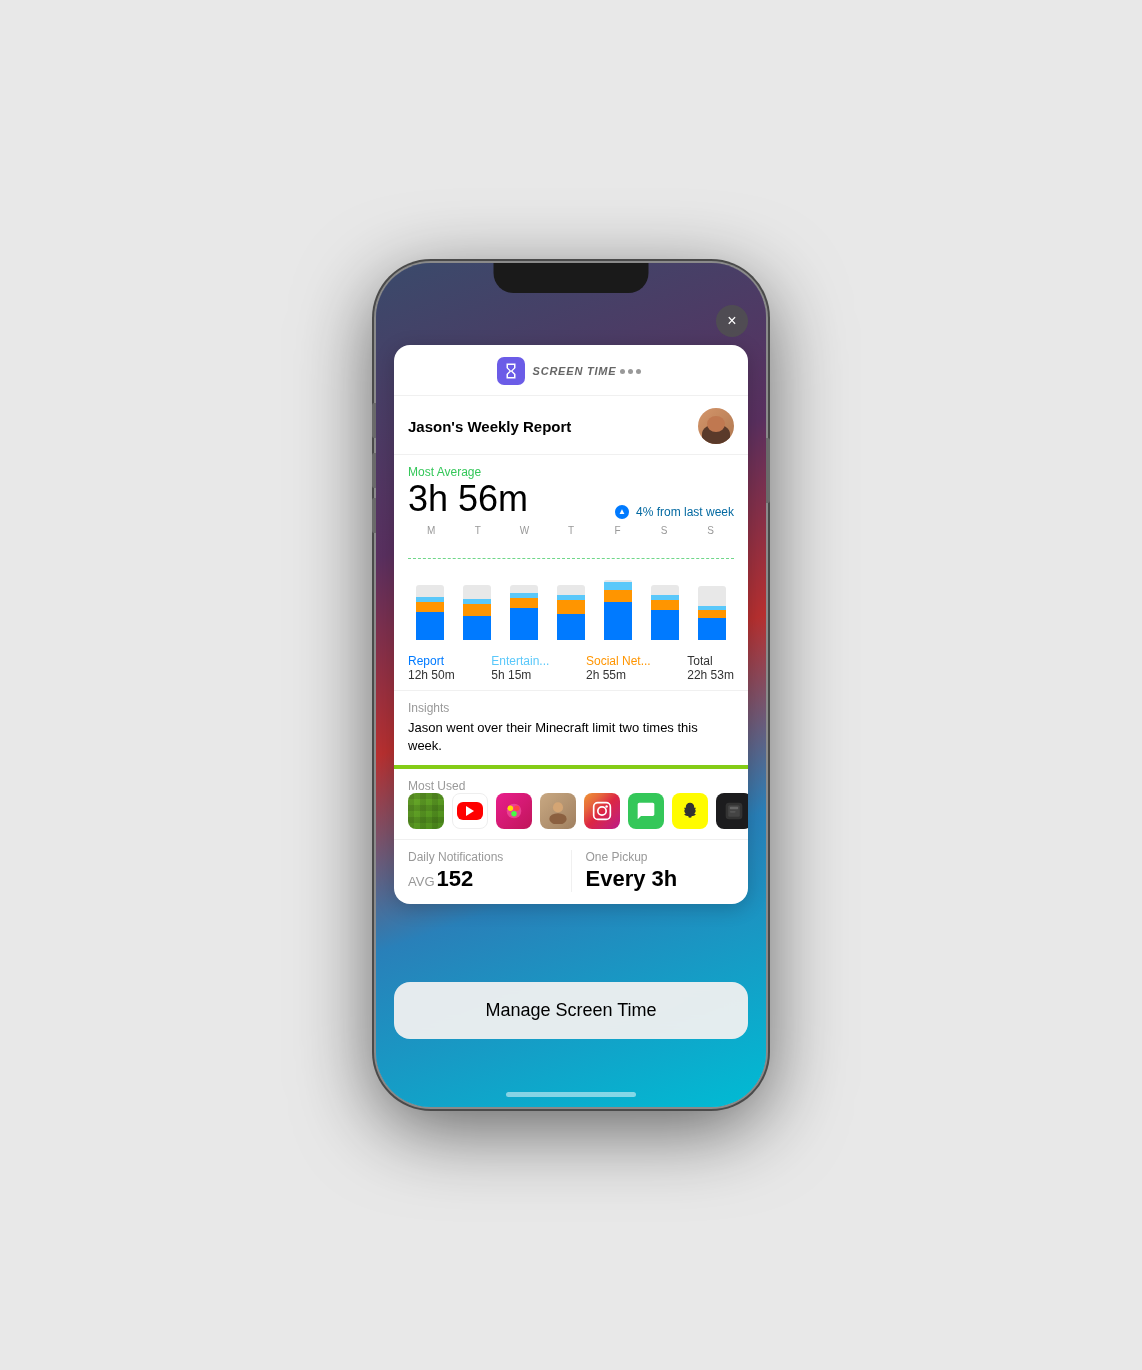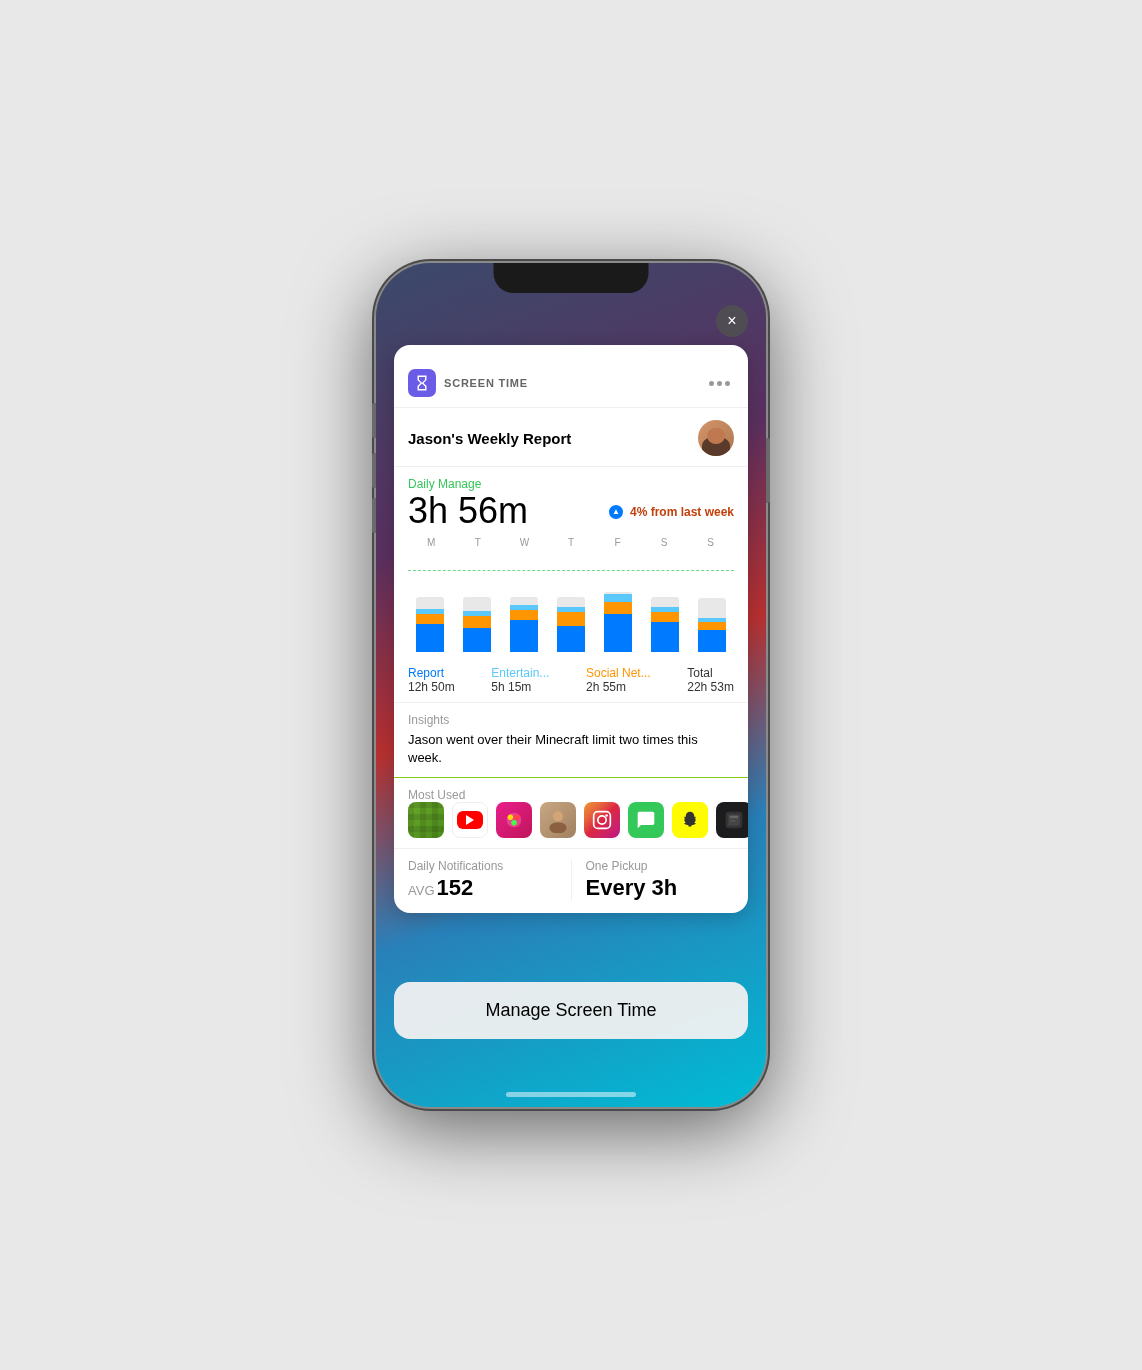--- a/index.html
+++ b/index.html
@@ -100,23 +100,24 @@
       right: 18px;
       background: #fff;
       border-radius: 16px;
       overflow: hidden;
       box-shadow: 0 4px 20px rgba(0,0,0,0.2);
     }
 
     .widget-header {
       display: flex;
       align-items: center;
-      justify-content: space-between;
-      padding: 24px 14px 10px;
+      justify-content: center;
+      padding: 12px 14px 10px;
       border-bottom: 1px solid #f0f0f0;
+      font-style: italic;
     }
 
     .widget-header-left {
       display: flex;
       align-items: center;
       gap: 8px;
     }
 
     .screen-time-icon {
       width: 28px;
@@ -220,23 +221,23 @@
     }
 
     .percent-change {
       display: flex;
       align-items: center;
       gap: 4px;
       margin-top: 2px;
     }
 
     .percent-up {
-      color: #c2410c;
+      color: #0369a1;
       font-size: 12px;
-      font-weight: 700;
+      font-weight: 400;
     }
 
     .chart-area {
       padding: 6px 14px 8px;
     }
 
     .chart-days {
       display: flex;
       justify-content: space-around;
       margin-bottom: 4px;
@@ -316,21 +317,21 @@
     .cat-social { color: #ff9500; }
     .cat-total { color: #333; }
 
     .category-time {
       font-size: 12px;
       color: #333;
     }
 
     .insights-section {
       padding: 10px 14px 10px;
-      border-bottom: 1px solid #84cc16;
+      border-bottom: 4px solid #84cc16;
     }
 
     .insights-label {
       font-size: 12px;
       color: #999;
       margin-bottom: 4px;
     }
 
     .insights-text {
       font-size: 13px;
@@ -487,21 +488,21 @@
       left: 50%;
       transform: translateX(-50%);
       width: 130px;
       height: 5px;
       background: rgba(255,255,255,0.5);
       border-radius: 3px;
     }
 
     .daily-time-row {
       display: flex;
-      align-items: center;
+      align-items: flex-end;
       justify-content: space-between;
     }
 
     .up-arrow-circle {
       display: inline-flex;
       align-items: center;
       justify-content: center;
       width: 14px;
       height: 14px;
       background: #007aff;
@@ -540,21 +541,21 @@
           <span></span>
         </div>
       </div>
 
       <div class="report-section">
         <span class="report-title">Jason's Weekly Report</span>
         <div class="avatar-face"></div>
       </div>
 
       <div class="daily-avg-section">
-        <div class="daily-avg-label">Daily Manage</div>
+        <div class="daily-avg-label">Most Average</div>
         <div class="daily-time-row">
           <div class="daily-avg-time">
             <span>3h</span> <span>56m</span>
           </div>
           <div class="percent-change">
             <span class="up-arrow-circle">▲</span>
             <span class="percent-up">4% from last week</span>
           </div>
         </div>
       </div>

